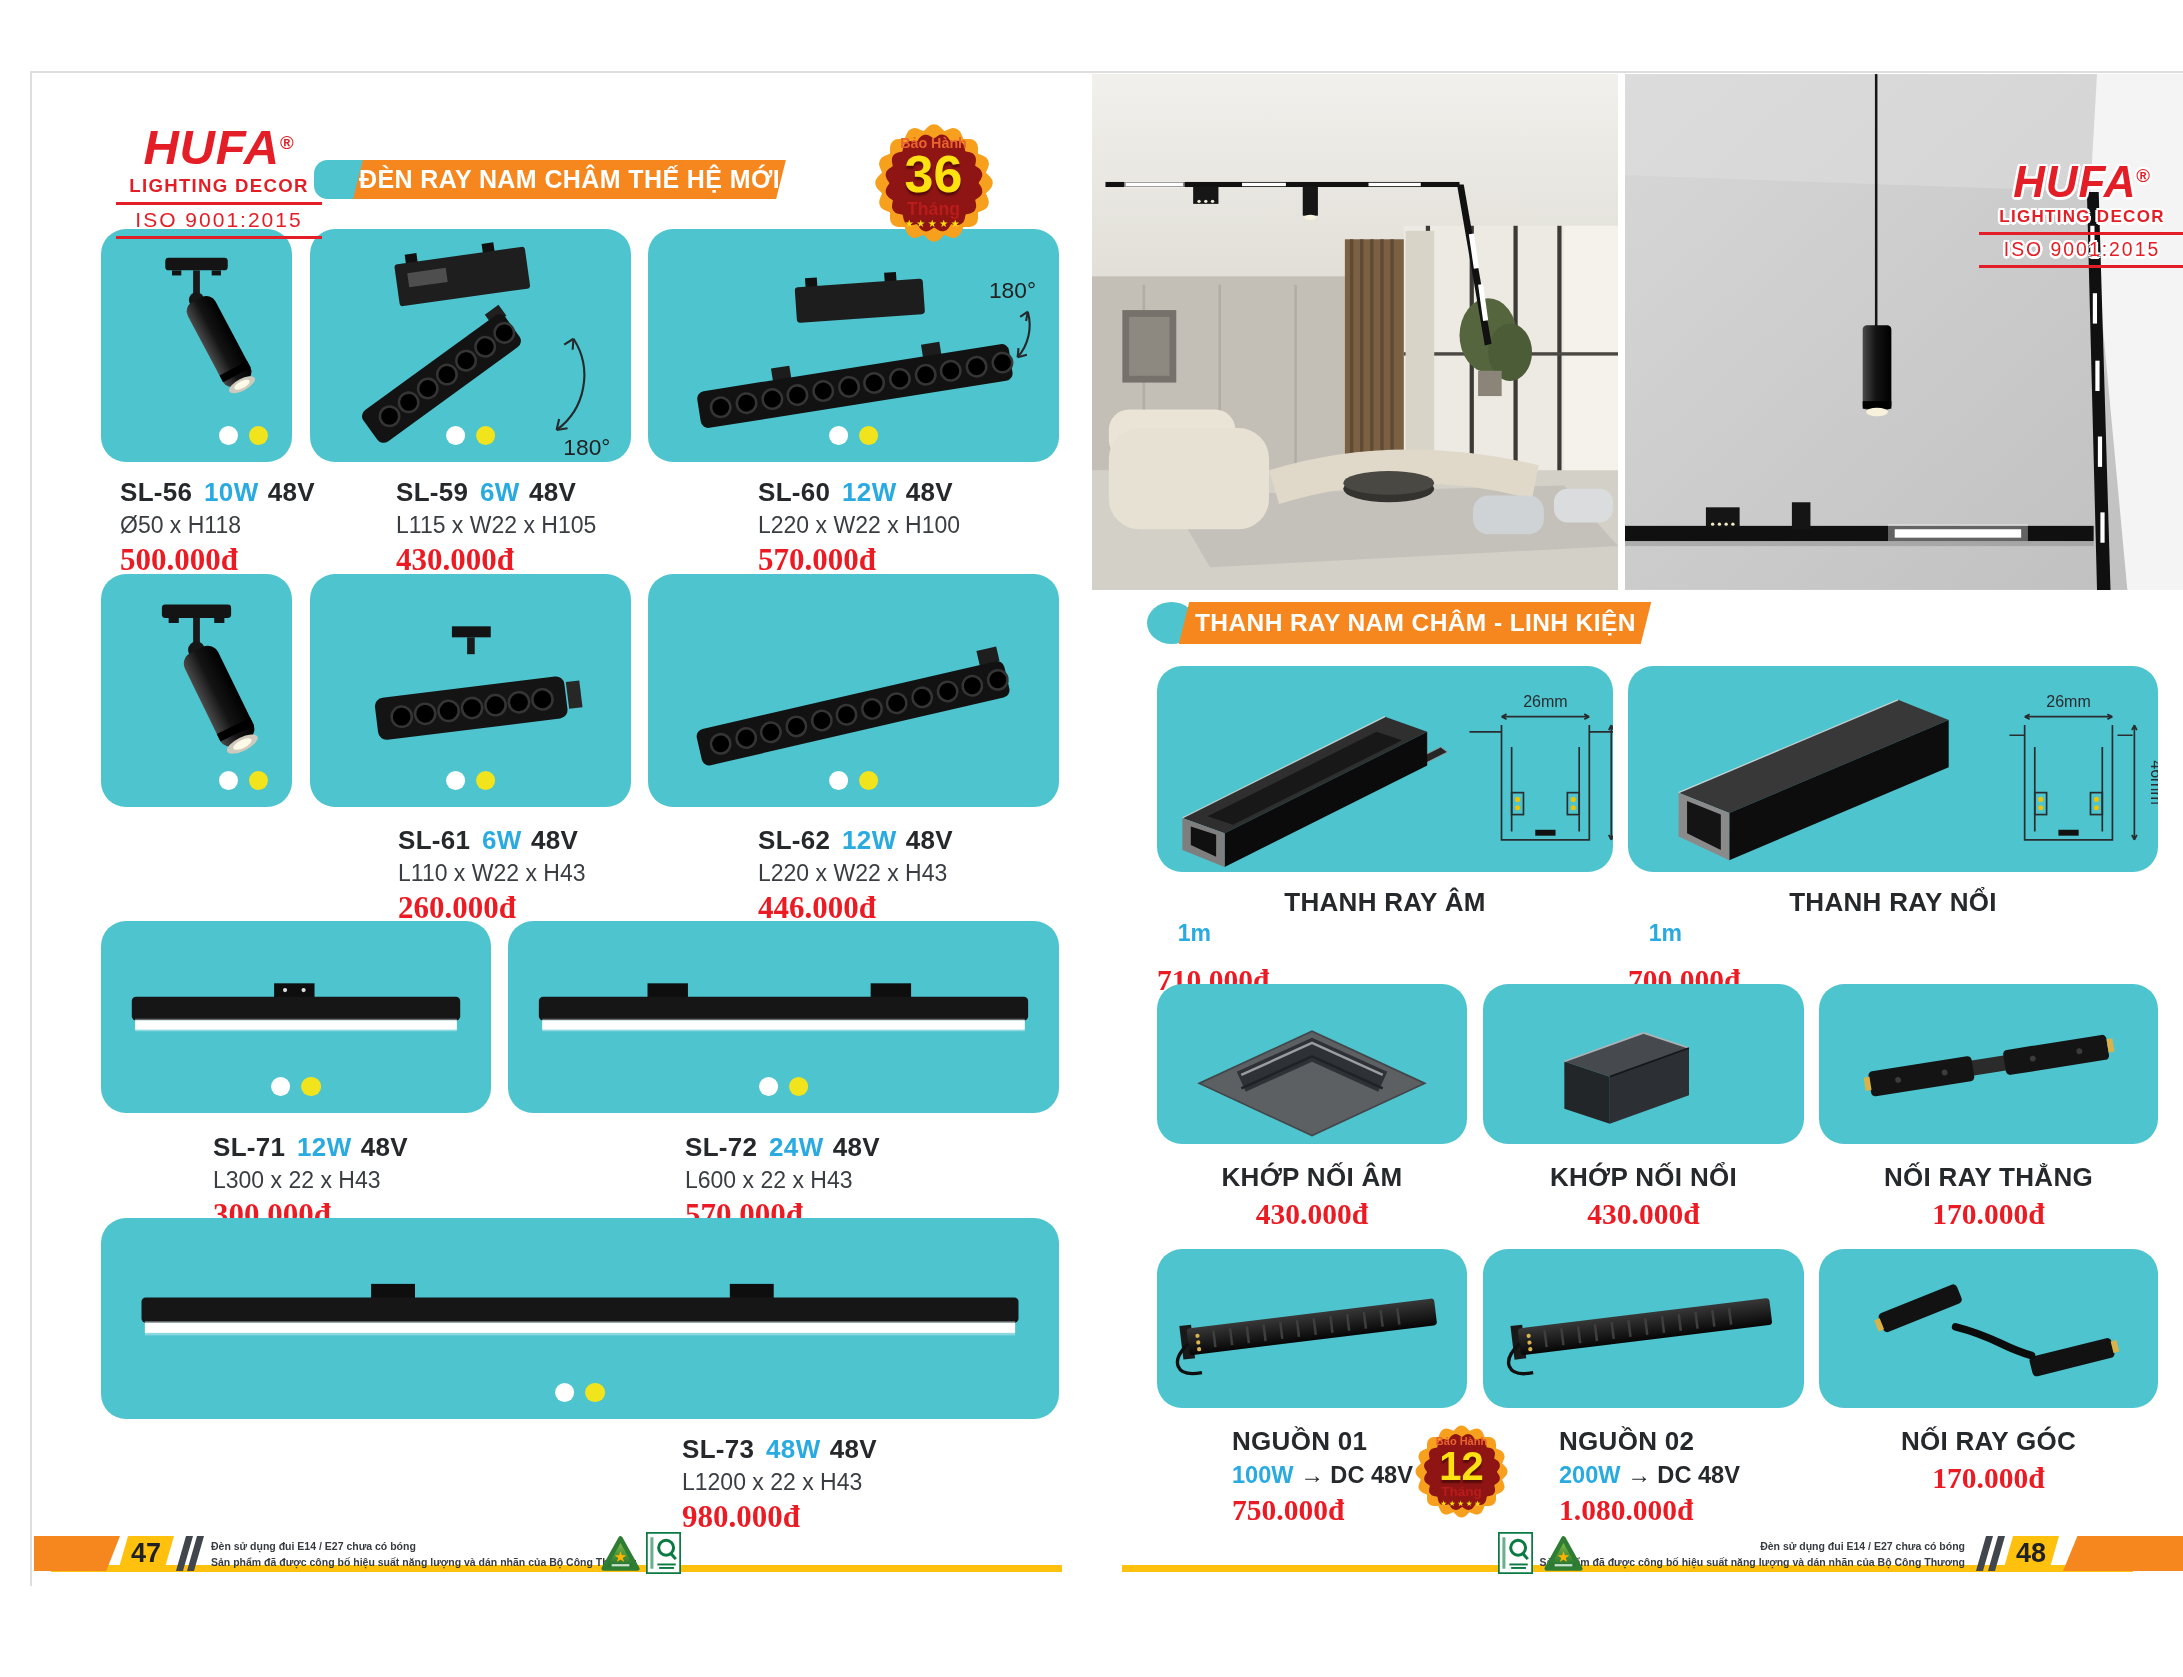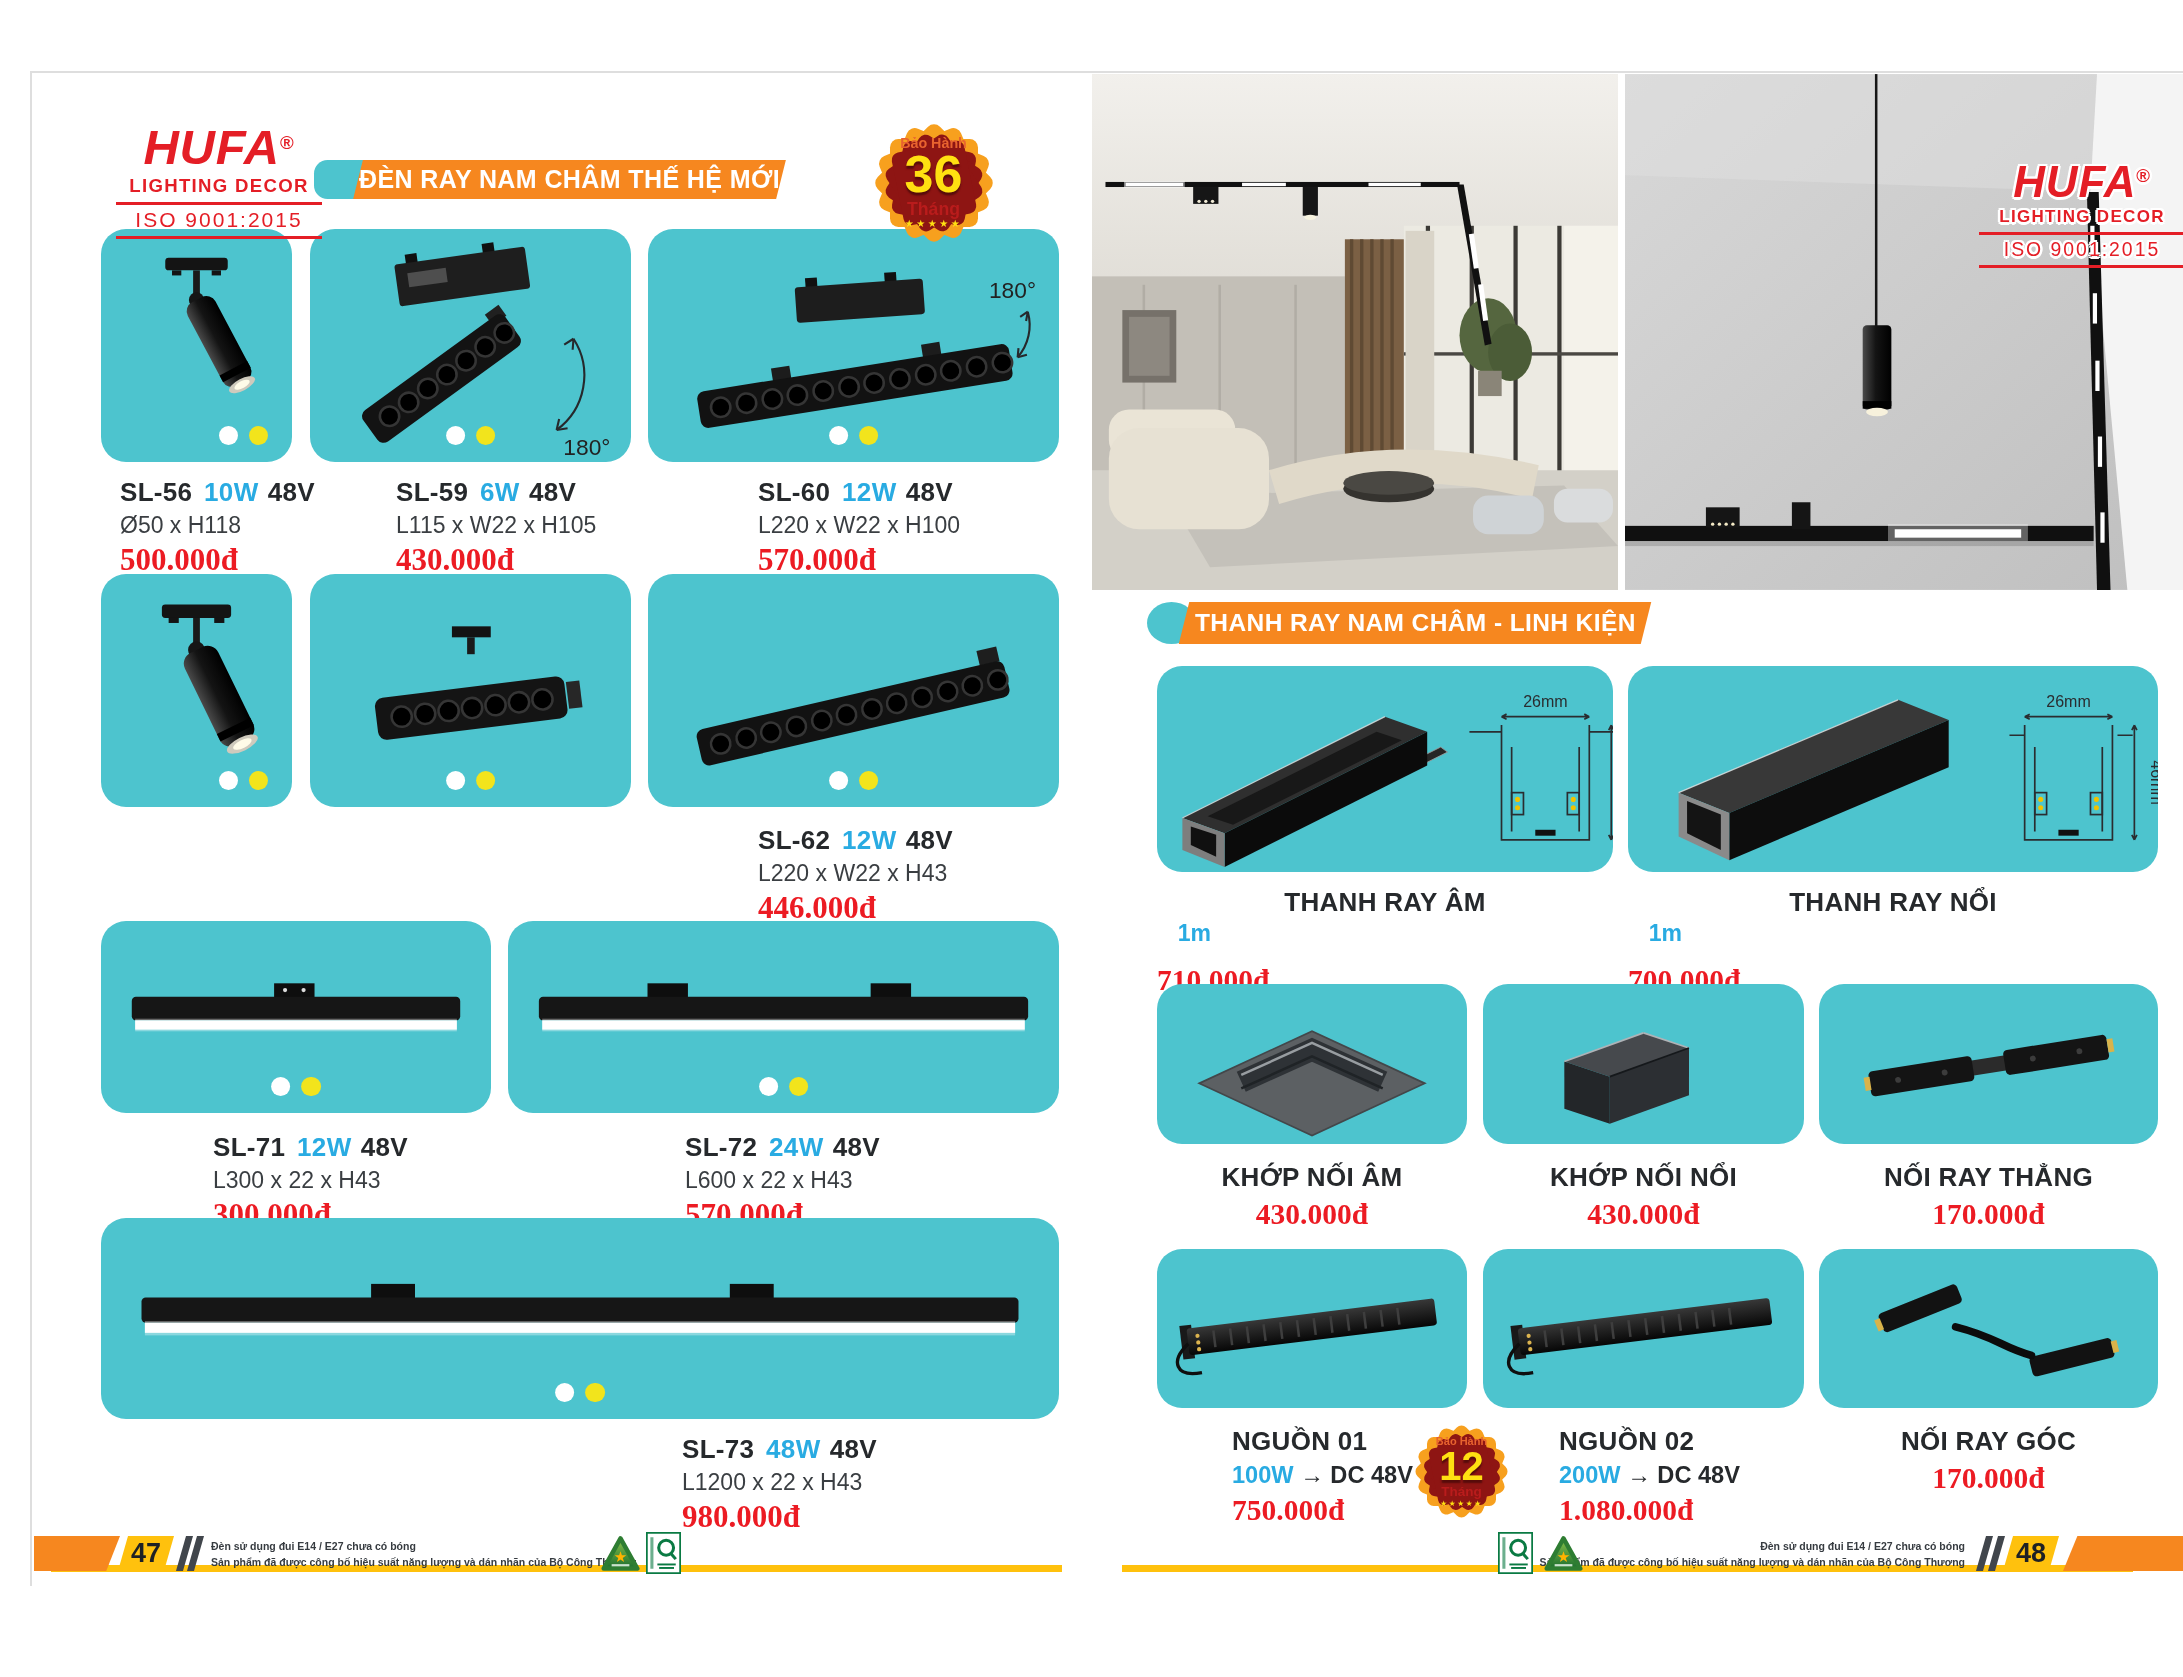--- a/index.html
+++ b/index.html
@@ -290,20 +290,25 @@
         <circle cx="388" cy="165" r="11.5" fill="#000" stroke="#353535" stroke-width="3"></circle>
         <circle cx="419" cy="165" r="11.5" fill="#000" stroke="#353535" stroke-width="3"></circle>
       </g>
     </svg>
     <div class="dots ctr">
         <div class="dot dw"></div>
         <div class="dot dy"></div>
       </div>
   </div>
 
+  <div class="plabel" style="left:398px;top:825px;">
+    <div class="model"><span class="sp">SL-61</span><span class="w">6W</span><span>48V</span></div>
+    <div class="dims">L110 x W22 x H43</div>
+    <div class="price">260.000đ</div>
+  </div>
   <div class="plabel" style="left:758px;top:825px;">
     <div class="model"><span class="sp">SL-62</span><span class="w">12W</span><span>48V</span></div>
     <div class="dims">L220 x W22 x H43</div>
     <div class="price">446.000đ</div>
   </div>
 
   <div class="card" style="left:101px;top:921px;width:390px;height:192px;">
     <svg viewBox="0 0 462 228" width="390" height="192">
       <rect x="205" y="74" width="48" height="17" fill="#0e0e0e"></rect>
       <circle cx="218" cy="82" r="2.5" fill="#ddd"></circle>

